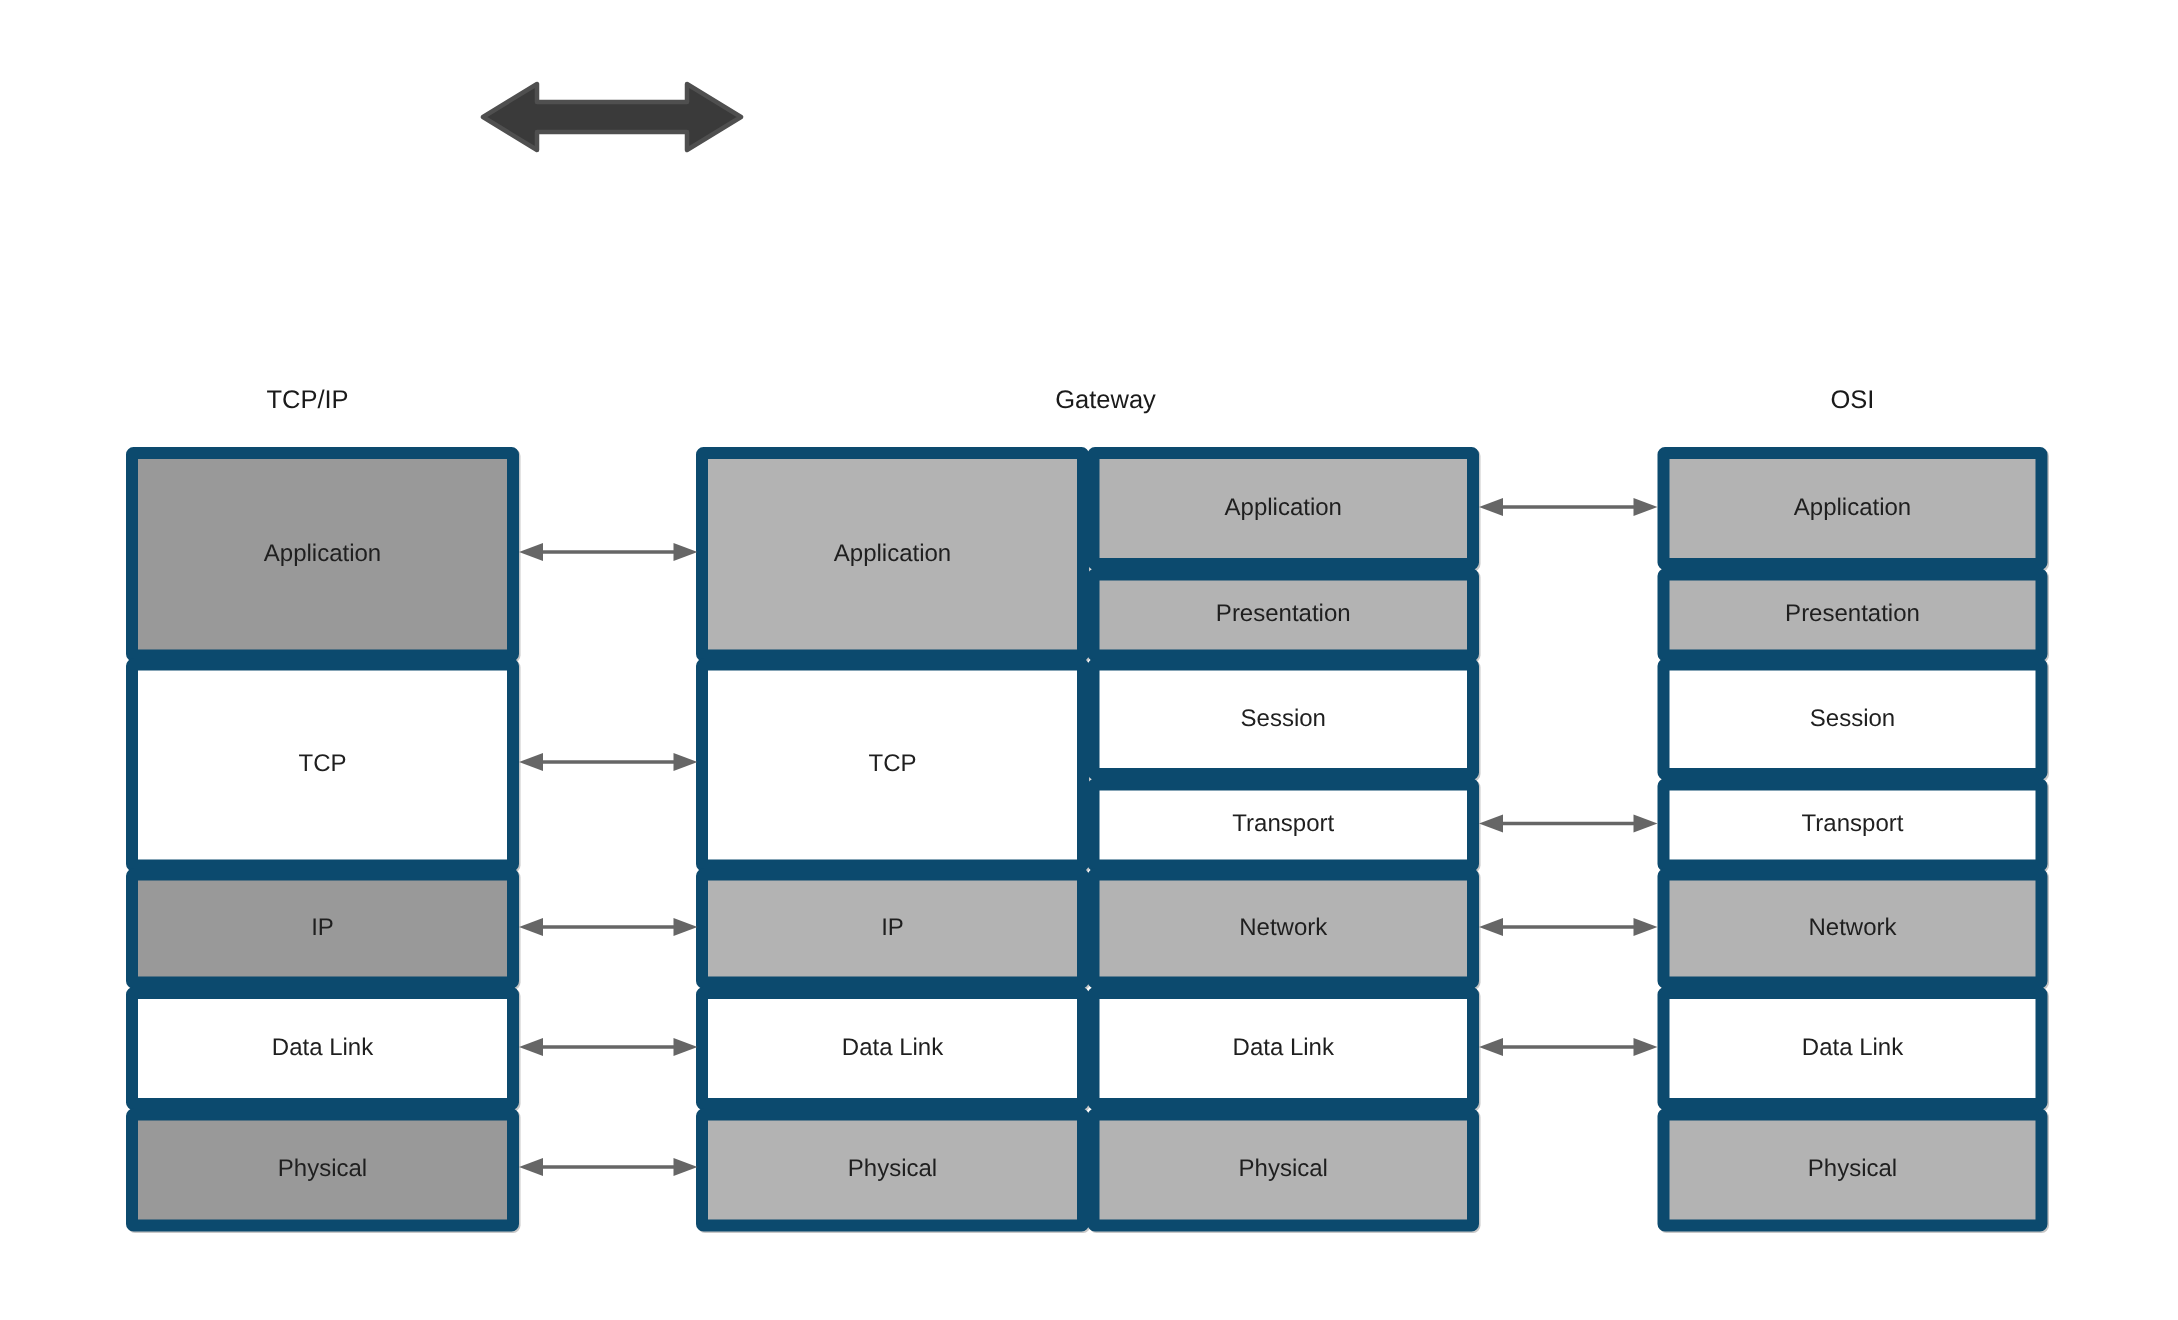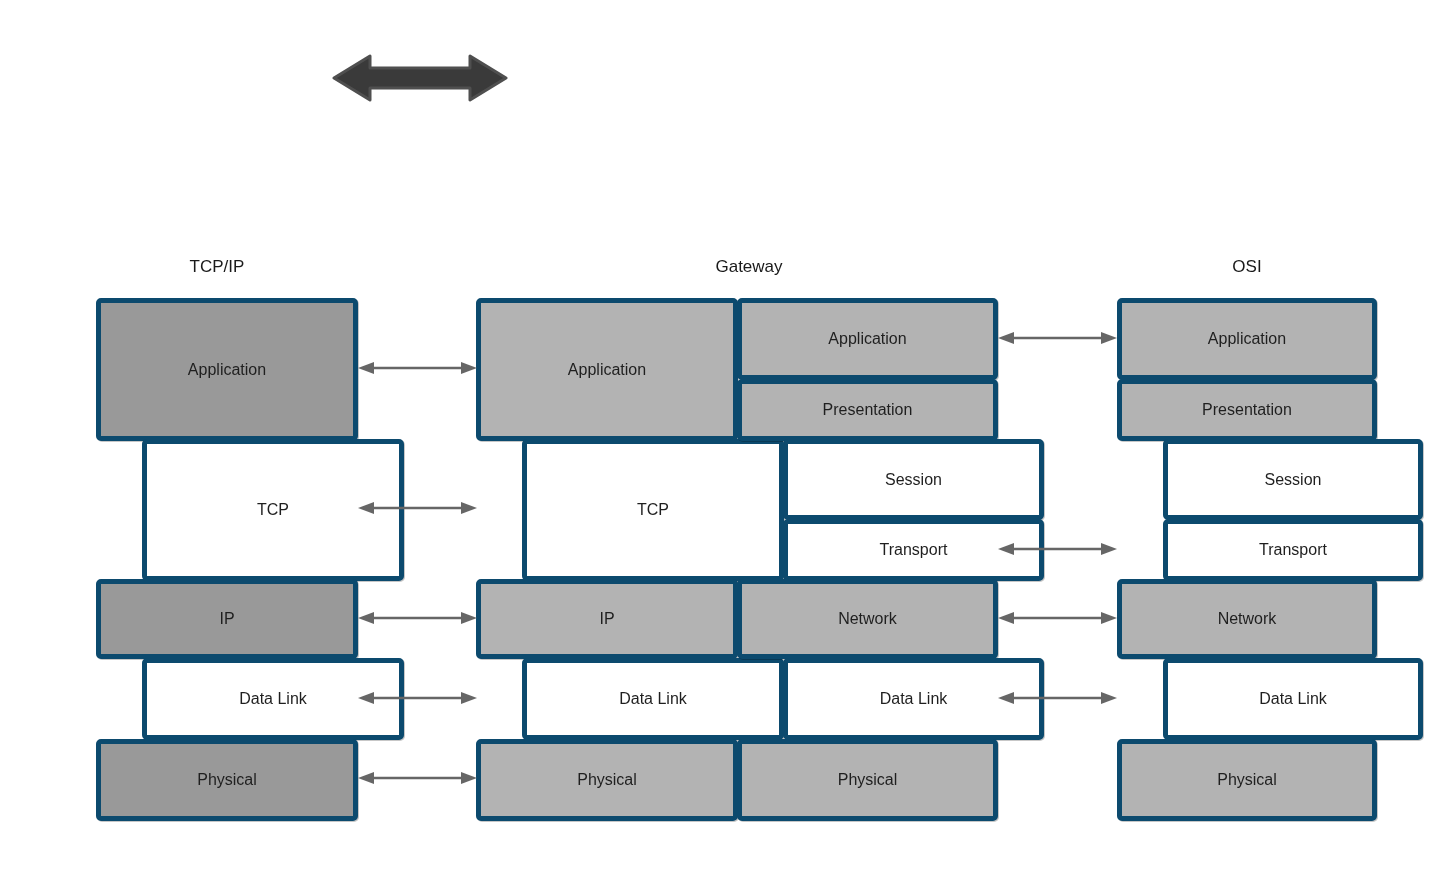--- a/index.html
+++ b/index.html
@@ -1,47 +1,47 @@
 <!DOCTYPE html>
 <html><head>
 <meta charset="utf-8">
 <style>
   html,body{margin:0;padding:0;background:#ffffff;}
   body{width:1452px;height:880px;position:relative;overflow:hidden;
        font-family:"Liberation Sans","DejaVu Sans",sans-serif;}
 
-  #canvas{position:absolute;left:12px;top:0;width:1148px;height:880px;}
+  #canvas{position:absolute;left:0;top:0;width:1148px;height:880px;}
 
   
   .col-header{
     position:absolute;
     font-size:17px;
     color:#1a1a1a;
     text-align:center;
     white-space:nowrap;
     transform:translateX(-50%);
   }
 
   
   .layer-box{
     position:absolute;
     box-sizing:border-box;
-    border:5px solid #0c4a6e;
+    border:8px solid #0c4a6e;
     border-radius:5px;
     display:flex;
     align-items:center;
     justify-content:center;
     font-size:16px;
     color:#1f1f1f;
     text-align:center;
     box-shadow:1px 1px 0 rgba(0,0,0,0.22);
   }
   .fill-dark{background:#999999;}
   .fill-light{background:#b3b3b3;}
-  .fill-white{background:#ffffff;margin-left:46px;}
+  .fill-white{background:#ffffff;}
 
   
   .conn{
     position:absolute;
     height:14px;
     display:block;
     overflow:visible;
   }
 
   

